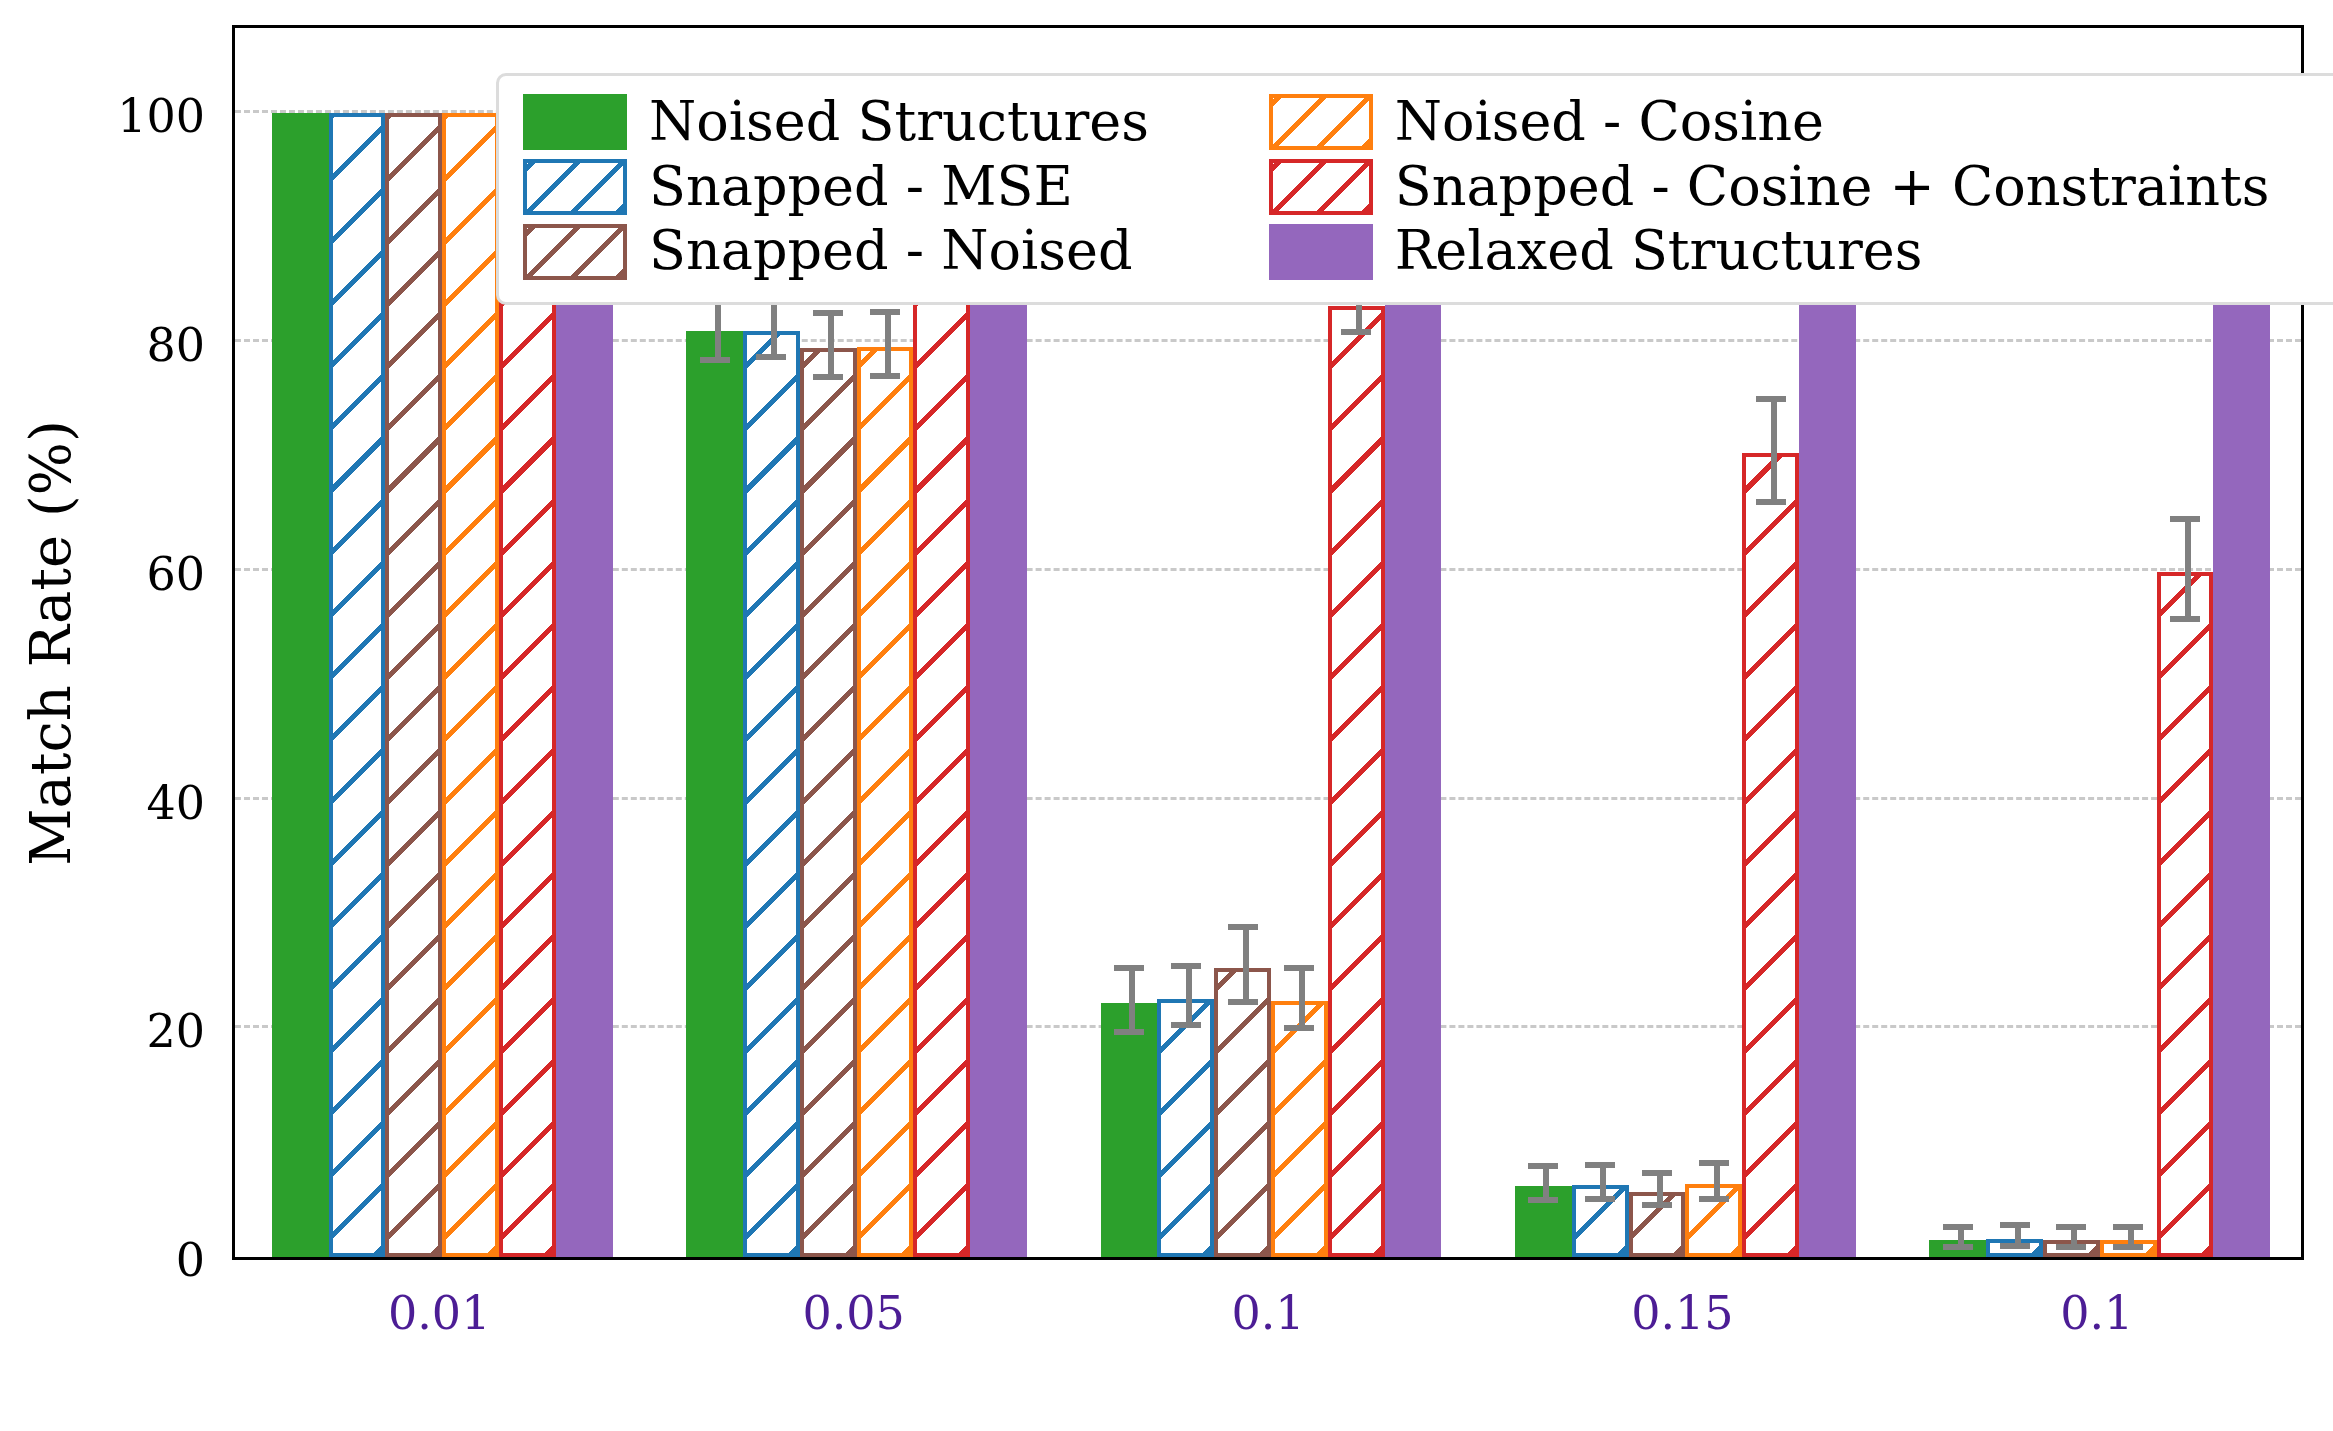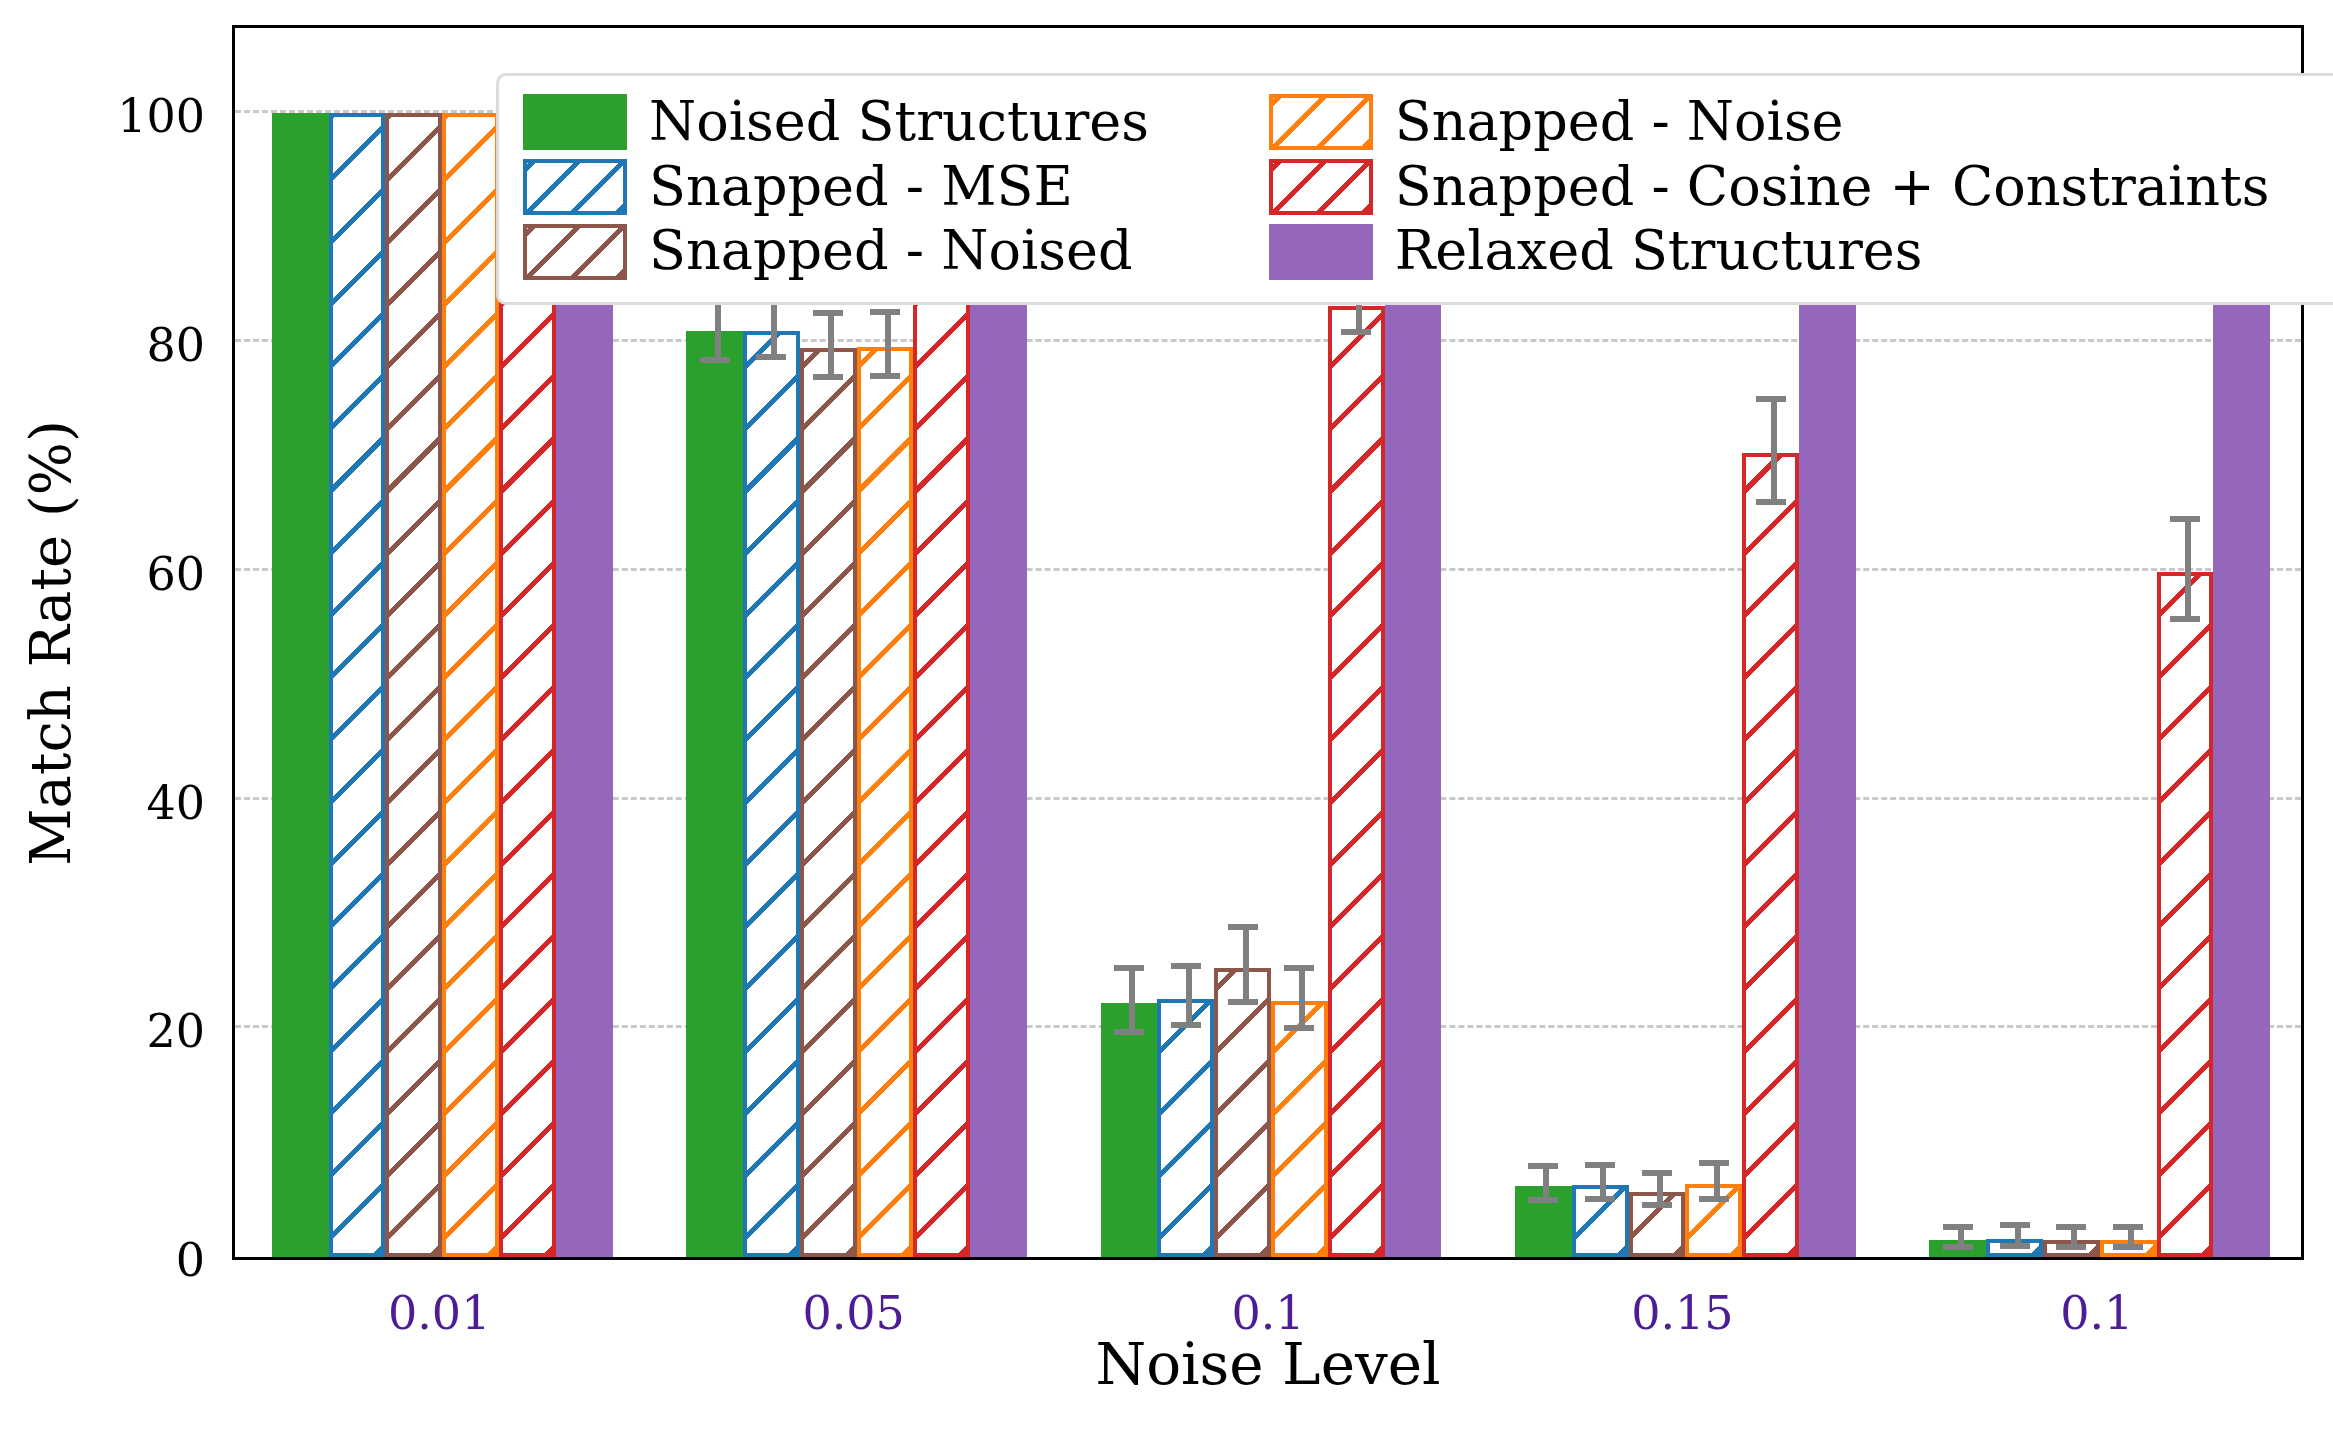--- a/index.html
+++ b/index.html
@@ -271,21 +271,21 @@
           <td class="lg-swatch-cell">
             <span class="lg-swatch solid" style="background: rgb(44, 160, 44);"></span>
           </td>
           <td class="lg-label-cell">
             <span class="lg-label">Noised Structures</span>
           </td>
           <td class="lg-swatch-cell">
             <span class="lg-swatch hatched" style="border-color: rgb(255, 127, 14); background-image: repeating-linear-gradient(-45deg, rgb(255, 127, 14) 0px, rgb(255, 127, 14) 5px, rgba(0, 0, 0, 0) 5px, rgba(0, 0, 0, 0) 32px);"></span>
           </td>
           <td class="lg-label-cell">
-            <span class="lg-label">Snapped - Noise</span>
+            <span class="lg-label">Noised - Cosine</span>
           </td>
         </tr>
         <tr>
           <td class="lg-swatch-cell">
             <span class="lg-swatch hatched" style="border-color: rgb(31, 119, 180); background-image: repeating-linear-gradient(-45deg, rgb(31, 119, 180) 0px, rgb(31, 119, 180) 5px, rgba(0, 0, 0, 0) 5px, rgba(0, 0, 0, 0) 32px);"></span>
           </td>
           <td class="lg-label-cell">
             <span class="lg-label">Snapped - MSE</span>
           </td>
           <td class="lg-swatch-cell">
@@ -315,15 +315,14 @@
   </div>
 
   <div id="xtick-layer">
       <div class="xtick" style="left: 439.2px; top: 1286px;">0.01</div>
       <div class="xtick" style="left: 853.6px; top: 1286px;">0.05</div>
       <div class="xtick" style="left: 1268px; top: 1286px;">0.1</div>
       <div class="xtick" style="left: 1682.4px; top: 1286px;">0.15</div>
       <div class="xtick" style="left: 2096.8px; top: 1286px;">0.1</div>
     </div>
 
-  <div id="xlabel">Noise Level</div>
 
 </div>
 
 </body></html>

